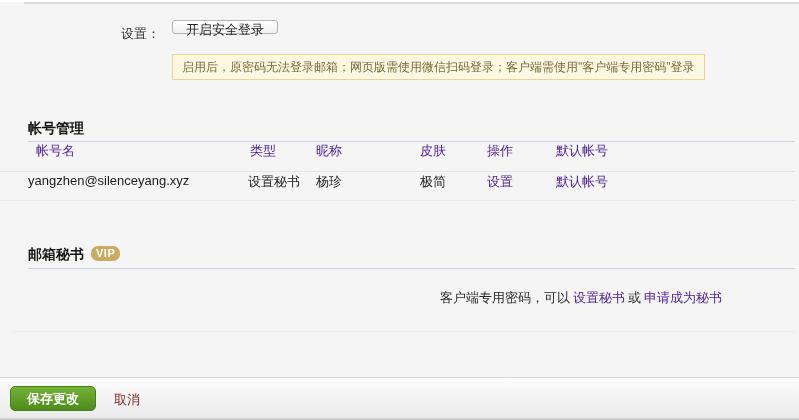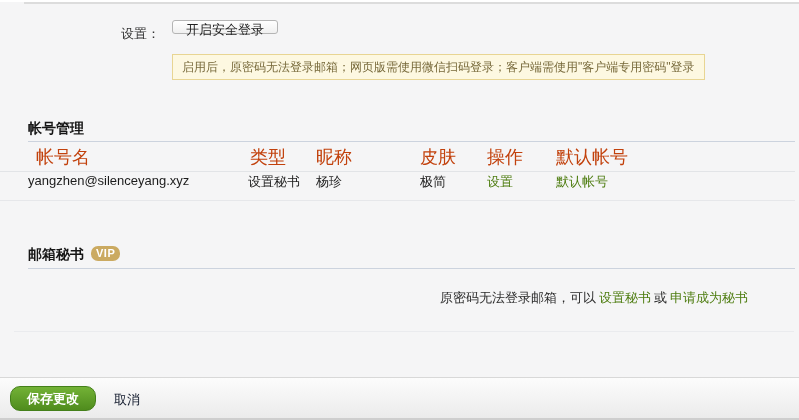--- a/index.html
+++ b/index.html
@@ -19,49 +19,49 @@
             padding:0 9px; font-size:12px; color:#77693a; background:#fdf8e1;
             border:1px solid #e8d593; box-sizing:border-box; white-space:nowrap; }
 
   
   .section-title { position:absolute; left:28px; font-size:14px; font-weight:bold; color:#161616; }
   .rule  { position:absolute; left:28px; right:4px; height:1px; background:#ccd3de; }
   .faint-rule { position:absolute; top:331px; left:14px; right:5px; height:1px; background:#eaebee; }
 
   
   .tbl-header { position:absolute; top:142px; left:0; right:4px; height:30px;
-                display:flex; align-items:center; padding-left:36px; box-sizing:border-box;
-                font-size:18px; color:#c2410c; border-bottom:1px solid #e2e4e7; }
+                display:flex; align-items:flex-start; padding-left:36px; box-sizing:border-box;
+                font-size:13px; color:#4c1d95; border-bottom:1px solid #e2e4e7; }
   .tbl-header .c1 { width:214px; }
   .tbl-row { position:absolute; top:173px; left:0; right:4px; height:28px;
              display:flex; align-items:flex-start; padding-left:28px; box-sizing:border-box;
              font-size:13px; color:#1c1c1c; border-bottom:1px solid #e6e7ea; }
   .tbl-row .c1 { width:220px; }
   .c2 { width:66px; } .c3 { width:104px; } .c4 { width:67px; } .c5 { width:69px; } .c6 { flex:1; }
   .tbl-row .c2 { width:68px; }
 
-  a.lnk { color:#4d7c0f; text-decoration:none; cursor:pointer; }
+  a.lnk { color:#4c1d95; text-decoration:none; cursor:pointer; }
 
   
   .vip-badge { display:inline-block; margin-left:7px; padding:1px 5px 2px;
                font-size:11px; font-weight:bold; color:#ffffff; background:#cbaa61;
                border-radius:7px; vertical-align:2px; letter-spacing:0.5px; }
   .secretary-text { position:absolute; top:289px; left:440px; font-size:13px; color:#2a2a2a; white-space:nowrap; }
   .secretary-text a.lnk { margin:16px 3px; }
 
   
   .footer-divider { position:absolute; top:377px; left:0; right:0; height:1px; background:#d8d8d8; }
   .footer { position:absolute; top:378px; left:0; right:0; bottom:0;
             background:linear-gradient(#fcfcfc,#ebebeb); border-bottom:2px solid #cecece;
             box-sizing:border-box; }
   .save-btn { position:absolute; top:386px; left:10px; height:25px; padding:0 16px;
               font-size:13px; font-weight:bold; color:#ffffff;
               background:linear-gradient(#73b236,#4f8c1d); border:1px solid #44801a;
-              border-radius:10px; cursor:pointer; font-family:inherit; box-sizing:border-box; }
-  .cancel-link { position:absolute; top:391px; left:114px; font-size:13px; color:#0f172a;
+              border-radius:5px; cursor:pointer; font-family:inherit; box-sizing:border-box; }
+  .cancel-link { position:absolute; top:391px; left:114px; font-size:13px; color:#7f1d1d;
                  text-decoration:none; cursor:pointer; }
 </style>
 </head>
 <body>
 
 <div class="screen">
   <div class="top-white"></div>
   <div class="top-line"></div>
 
   <div class="settings-label">设置：</div>
@@ -88,21 +88,21 @@
     <span class="c5"><a class="lnk">设置</a></span>
     <span class="c6"><a class="lnk">默认帐号</a></span>
   </div>
 
   <div class="section-title" style="top:246px;">
     <span>邮箱秘书</span><span class="vip-badge">VIP</span>
   </div>
   <div class="rule" style="top:268px;"></div>
 
   <div class="secretary-text">
-    <span>原密码无法登录邮箱，可以</span><a class="lnk">设置秘书</a><span>或</span><a class="lnk">申请成为秘书</a>
+    <span>客户端专用密码，可以</span><a class="lnk">设置秘书</a><span>或</span><a class="lnk">申请成为秘书</a>
   </div>
   <div class="faint-rule"></div>
 
   <div class="footer-divider"></div>
   <div class="footer"></div>
   <button class="save-btn">保存更改</button>
   <a class="cancel-link">取消</a>
 </div>
 
 </body></html>

